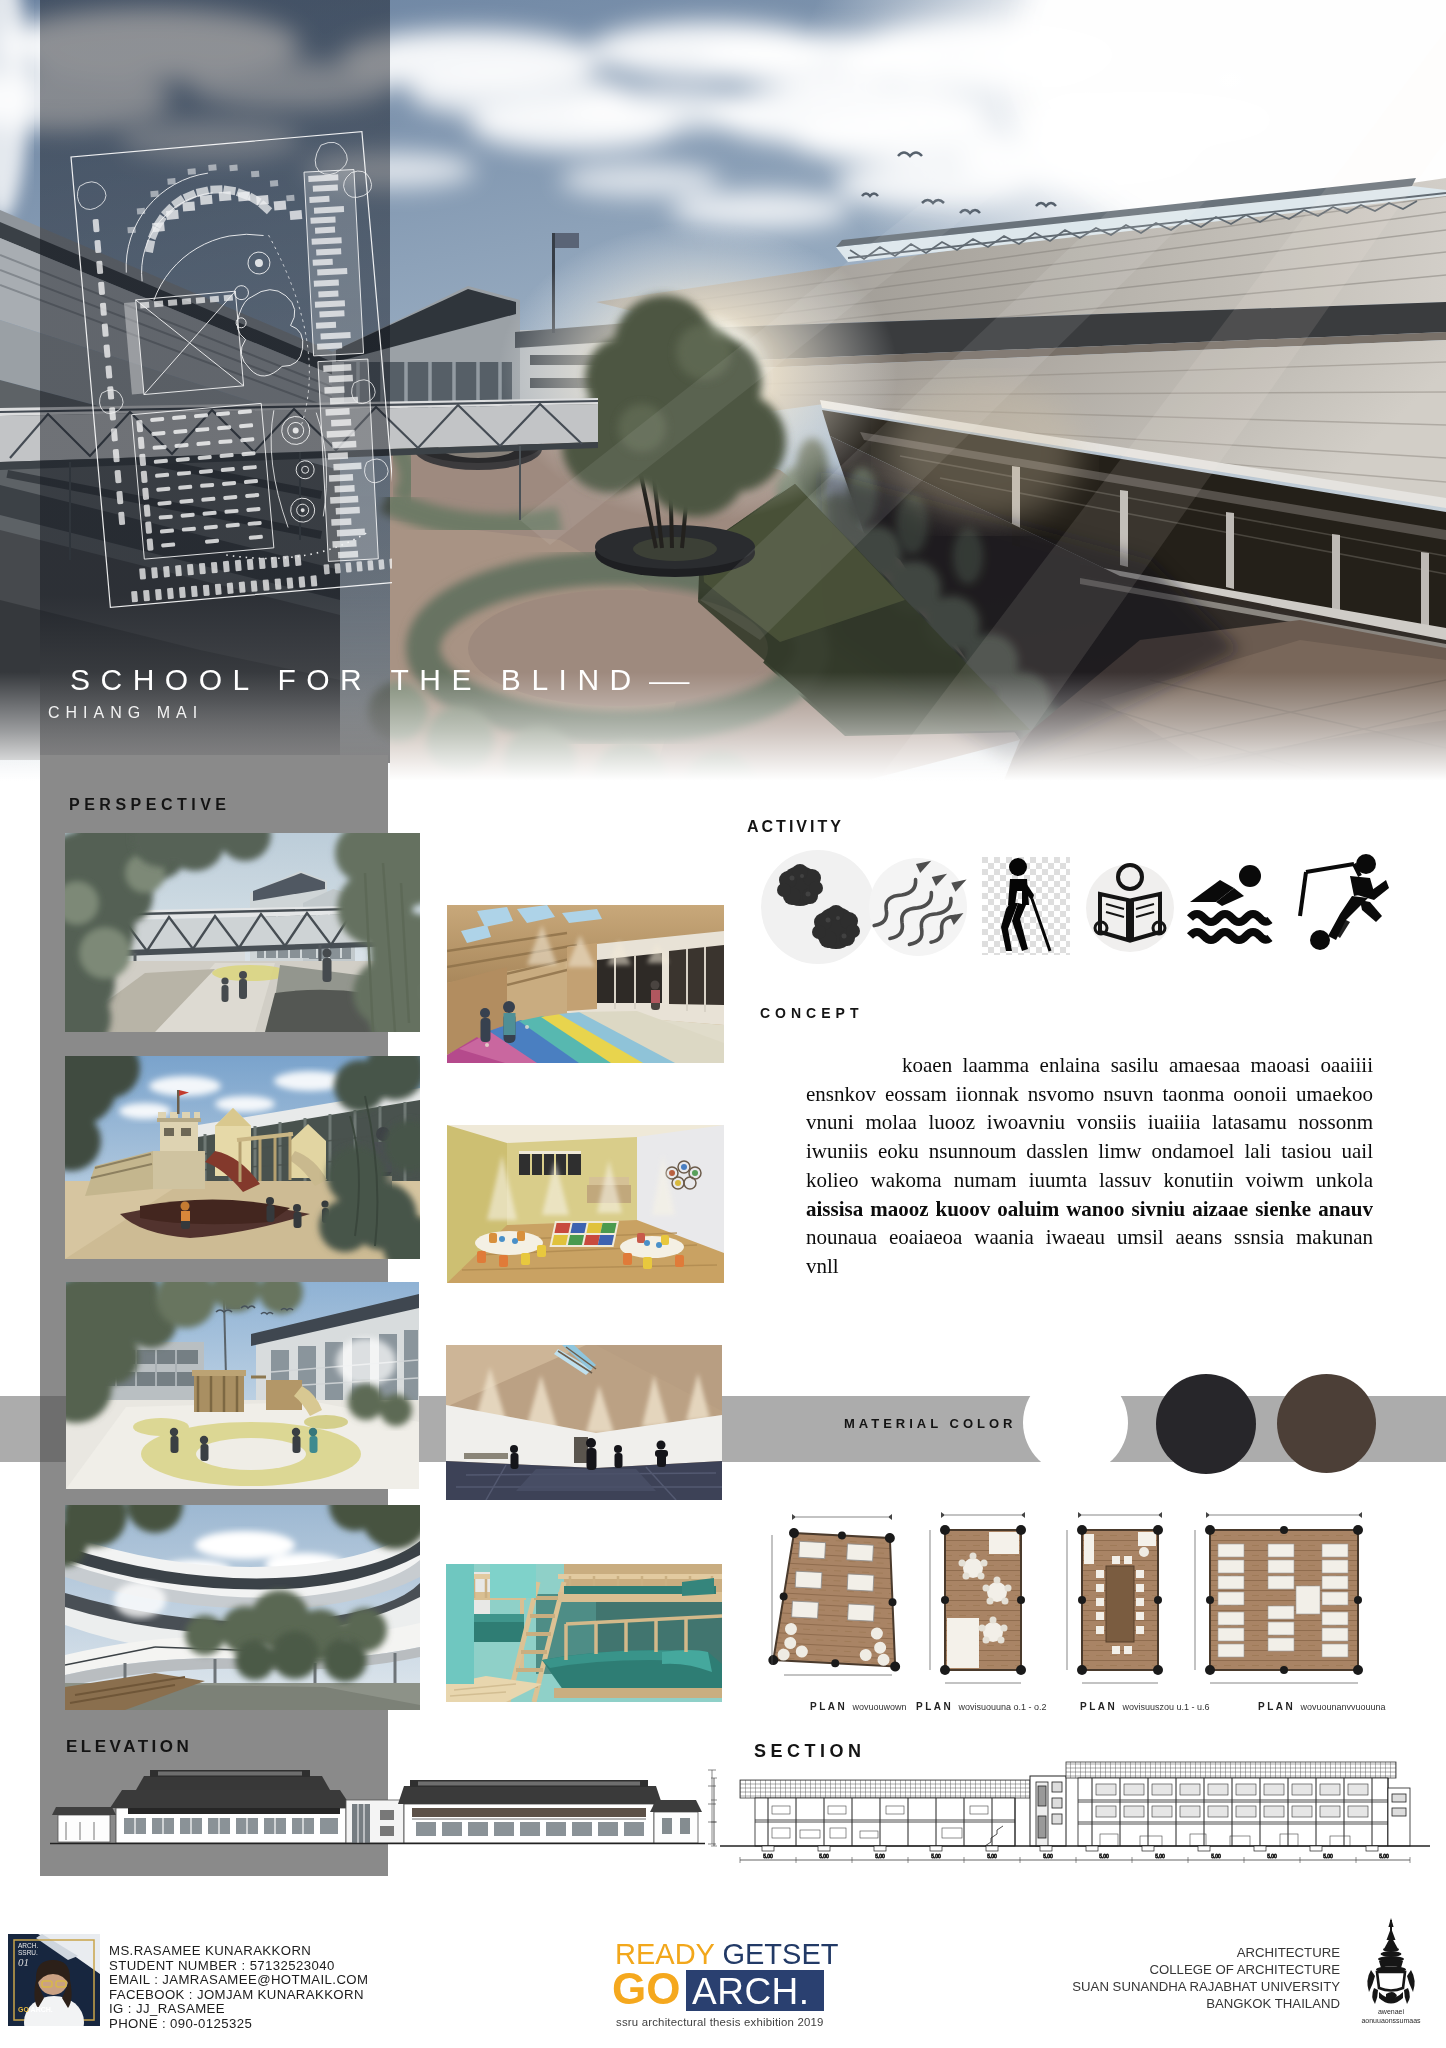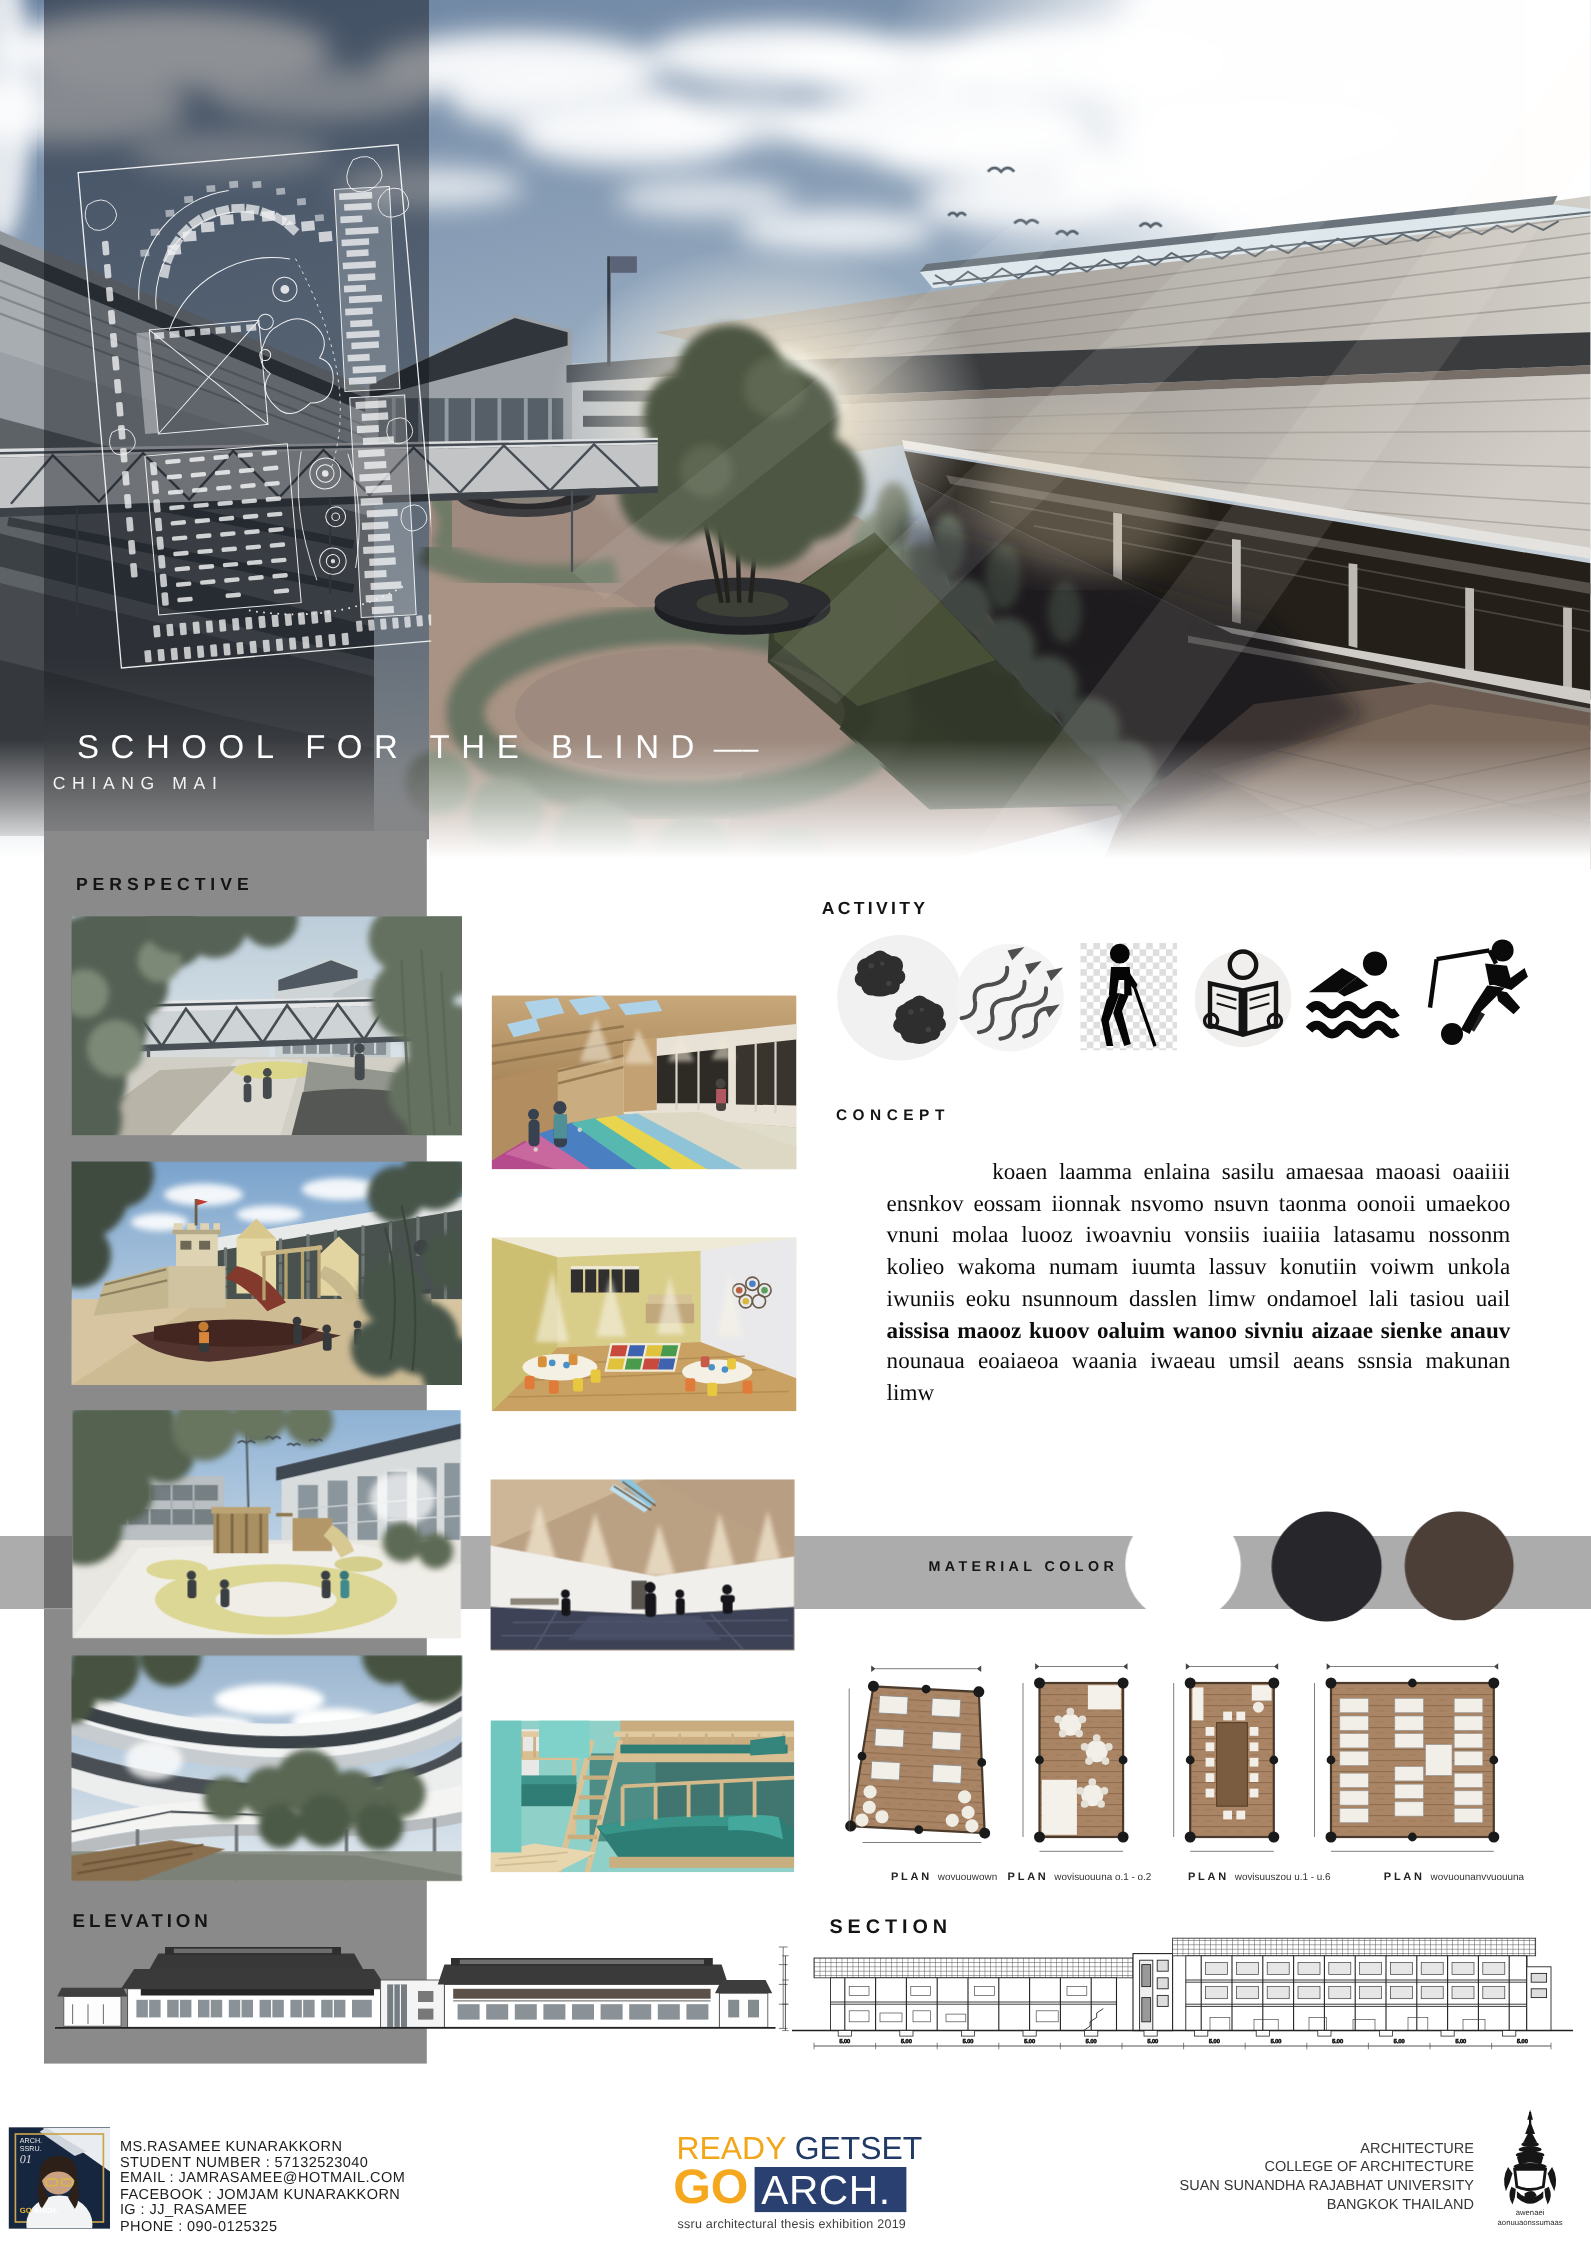--- a/index.html
+++ b/index.html
@@ -1410,25 +1410,25 @@
         </g>
 
 <rect x="0" y="0" width="28" height="120" fill="#6fc7c0"></rect>
 <rect x="44" y="0" width="46" height="34" fill="#7fd2ca"></rect>
 </svg></div>
 
 <div class="abs" style="left:806px;top:1051px;width:567px;font-family:'Liberation Serif',serif;font-size:21px;line-height:28.7px;color:#0c0c0c;">
 <div style="text-align:justify;text-align-last:justify;padding-left:96px;">koaen laamma enlaina sasilu amaesaa maoasi oaaiiii</div>
 <div style="text-align:justify;text-align-last:justify;">ensnkov eossam iionnak nsvomo nsuvn taonma oonoii umaekoo</div>
 <div style="text-align:justify;text-align-last:justify;">vnuni molaa luooz iwoavniu vonsiis iuaiiia latasamu nossonm</div>
+<div style="text-align:justify;text-align-last:justify;">iwuniis eoku nsunnoum dasslen limw ondamoel lali tasiou uail</div>
 <div style="text-align:justify;text-align-last:justify;">kolieo wakoma numam iuumta lassuv konutiin voiwm unkola</div>
-<div style="text-align:justify;text-align-last:justify;">iwuniis eoku nsunnoum dasslen limw ondamoel lali tasiou uail</div>
 <div style="text-align:justify;text-align-last:justify;font-weight:bold;">aissisa maooz kuoov oaluim wanoo sivniu aizaae sienke anauv</div>
 <div style="text-align:justify;text-align-last:justify;">nounaua eoaiaeoa waania iwaeau umsil aeans ssnsia makunan</div>
-<div style="text-align:left;">limw</div>
+<div style="text-align:left;">vnll</div>
 </div>
 
 <div class="abs" style="left:760px;top:1505px;width:660px;height:225px;">
 <svg width="660" height="225" viewBox="0 0 660 225" xmlns="http://www.w3.org/2000/svg">
 <defs>
  <linearGradient id="wood1" x1="0" y1="0" x2="1" y2="1">
   <stop offset="0" stop-color="#b08a67"></stop>
             <stop offset="0.5" stop-color="#9e7a58"></stop>
             <stop offset="1" stop-color="#8a6848"></stop>
  </linearGradient>

